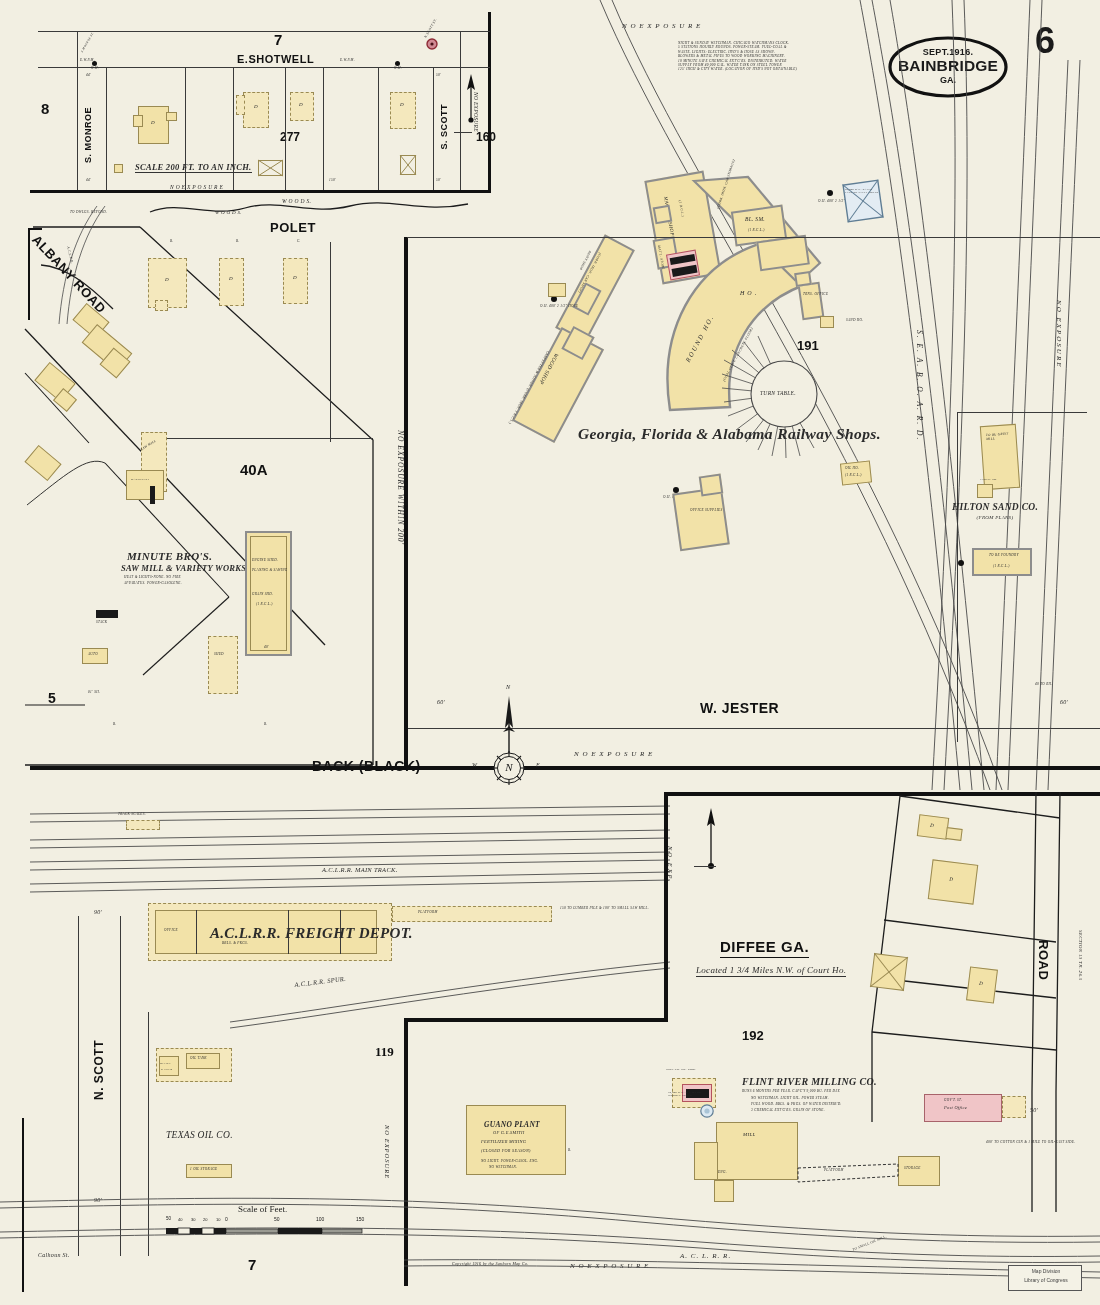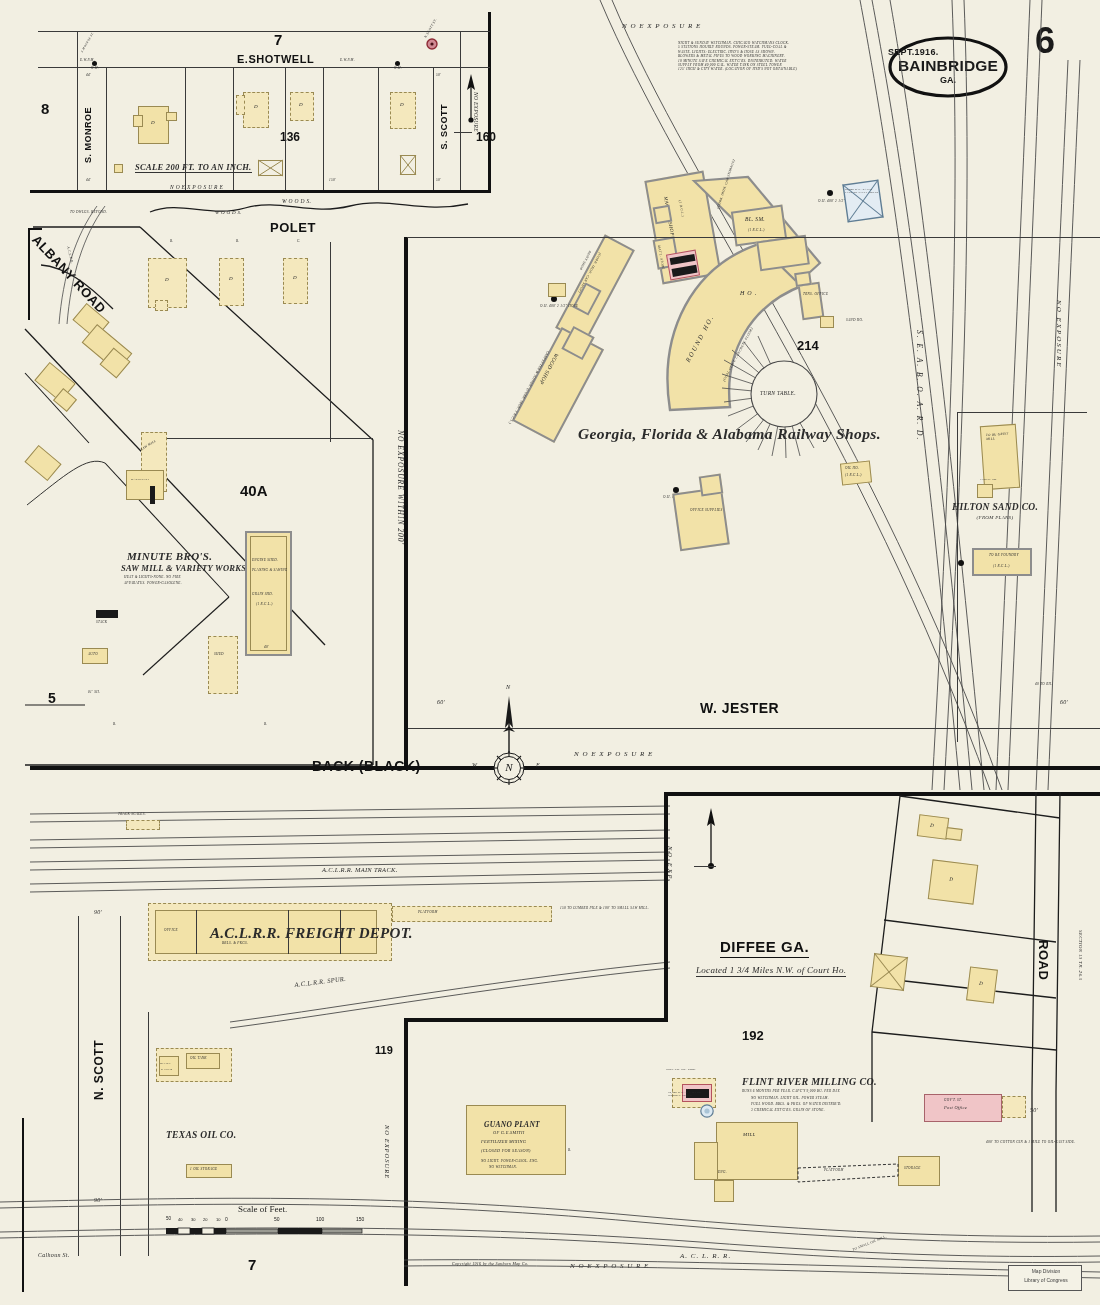--- a/index.html
+++ b/index.html
@@ -41,21 +41,21 @@
     <div class="abs heavy" style="left:0;top:178px;width:460px;height:3px;"></div>
     <div class="abs heavy" style="left:458px;top:0;width:3px;height:181px;"></div>
 
     <div class="abs thin" style="left:8px;top:55px;width:452px;height:1.2px;"></div>
     <div class="abs thin" style="left:8px;top:19px;width:452px;height:1.2px;"></div>
 
     <div class="abs street" style="left:207px;top:41px;font-size:11px;">E.SHOTWELL</div>
 
     <div class="abs blkno" style="left:244px;top:19px;font-size:15px;">7</div>
     <div class="abs blkno" style="left:11px;top:88px;font-size:15px;">8</div>
-    <div class="abs blkno" style="left:250px;top:118px;font-size:12px;">136</div>
+    <div class="abs blkno" style="left:250px;top:118px;font-size:12px;">277</div>
     <div class="abs blkno" style="left:446px;top:118px;font-size:12px;">160</div>
 
     <div class="abs thin" style="left:47px;top:20px;width:1.2px;height:158px;"></div>
     <div class="abs thin" style="left:76px;top:56px;width:1.2px;height:122px;"></div>
     <div class="abs street" style="left:53px;top:95px;font-size:9px;writing-mode:vertical-rl;transform:rotate(180deg);">S. MONROE</div>
 
     <div class="abs thin" style="left:403px;top:56px;width:1.2px;height:122px;"></div>
     <div class="abs thin" style="left:430px;top:20px;width:1.2px;height:158px;"></div>
     <div class="abs street" style="left:409px;top:92px;font-size:9px;writing-mode:vertical-rl;transform:rotate(180deg);">S. SCOTT</div>
 
@@ -131,21 +131,21 @@
     <div class="abs hand micro" style="left:61px;top:54px;">O.H.</div>
     <div class="abs hand micro" style="left:364px;top:54px;">O.H.</div>
     <div class="abs" style="left:62px;top:49px;width:5px;height:5px;border-radius:50%;background:#111;"></div>
     <div class="abs" style="left:365px;top:49px;width:5px;height:5px;border-radius:50%;background:#111;"></div>
   </div>
 
   <div class="abs" style="left:888px;top:36px;width:120px;height:62px;">
     <svg width="120" height="62">
       <ellipse cx="60" cy="31" rx="58" ry="29" fill="none" stroke="#111" stroke-width="3.2"></ellipse>
     </svg>
-    <div class="abs" style="left:0;top:11px;width:120px;text-align:left;font-size:9px;font-weight:bold;letter-spacing:.3px;">SEPT.1916.</div>
+    <div class="abs" style="left:0;top:11px;width:120px;text-align:center;font-size:9px;font-weight:bold;letter-spacing:.3px;">SEPT.1916.</div>
     <div class="abs" style="left:0;top:21px;width:120px;text-align:center;font-size:15.5px;font-weight:bold;letter-spacing:.2px;">BAINBRIDGE</div>
     <div class="abs" style="left:0;top:39px;width:120px;text-align:center;font-size:9px;font-weight:bold;">GA.</div>
   </div>
   <div class="abs" style="left:1035px;top:20px;font-size:36px;font-weight:bold;">6</div>
 
   <div class="abs hand" style="left:622px;top:22px;font-size:7px;letter-spacing:1px;">N O   E X P O S U R E</div>
   <div class="abs" style="left:678px;top:41px;width:170px;">
     <div class="hand micro">NIGHT &amp; SUNDAY WATCHMAN. CHICAGO WATCHMANS CLOCK.</div>
     <div class="hand micro">5 STATIONS  HOURLY ROUNDS. POWER-STEAM. FUEL-COAL &amp;</div>
     <div class="hand micro">WASTE. LIGHTS: ELECTRIC. HYD'S &amp; HOSE AS SHOWN.</div>
@@ -223,21 +223,21 @@
       <line x1="66" y1="64" x2="82" y2="126"></line>
         <line x1="66" y1="64" x2="96" y2="118"></line>
       <line x1="66" y1="64" x2="14" y2="20"></line>
         <line x1="66" y1="64" x2="26" y2="12"></line>
       <line x1="66" y1="64" x2="40" y2="6"></line>
     </g>
     <circle cx="66" cy="64" r="33" fill="#f2efe2" stroke="#4a4a4a" stroke-width="1.1"></circle>
   </svg>
   <div class="abs hand" style="left:760px;top:390px;font-size:5.5px;">TURN TABLE.</div>
 
-  <div class="abs blkno" style="left:797px;top:338px;font-size:13px;">214</div>
+  <div class="abs blkno" style="left:797px;top:338px;font-size:13px;">191</div>
 
   <div class="abs bldg shade" style="left:578px;top:236px;width:34px;height:106px;transform:rotate(28deg);"></div>
   <div class="abs hand micro" style="left:592px;top:252px;transform:rotate(118deg);transform-origin:left top;">PAINT SHOP</div>
   <div class="abs hand micro" style="left:602px;top:254px;transform:rotate(118deg);transform-origin:left top;">(CORR. IRON. CAR SHOP)</div>
   <div class="abs bldg shade" style="left:578px;top:285px;width:18px;height:28px;transform:rotate(28deg);"></div>
 
   <div class="abs bldg shade" style="left:534px;top:332px;width:48px;height:106px;transform:rotate(28deg);"></div>
   <div class="abs bldg shade" style="left:566px;top:330px;width:24px;height:26px;transform:rotate(28deg);"></div>
   <div class="abs hand" style="left:560px;top:355px;font-size:5.5px;transform:rotate(118deg);transform-origin:left top;">WOOD SHOP</div>
   <div class="abs hand micro" style="left:550px;top:352px;transform:rotate(118deg);transform-origin:left top;width:90px;white-space:normal;">CARPENTER &amp; JOINER. (CORR. IRON. 1 R.C.L.)</div>
@@ -336,21 +336,21 @@
   <div class="abs hand micro" style="left:236px;top:239px;">B.</div>
   <div class="abs hand micro" style="left:297px;top:239px;">C.</div>
 
   <div class="abs bldg" style="left:76px;top:310px;width:30px;height:22px;transform:rotate(40deg);"></div>
   <div class="abs bldg" style="left:84px;top:336px;width:46px;height:24px;transform:rotate(40deg);"></div>
   <div class="abs bldg" style="left:104px;top:352px;width:22px;height:22px;transform:rotate(40deg);"></div>
   <div class="abs bldg" style="left:38px;top:370px;width:34px;height:24px;transform:rotate(40deg);"></div>
   <div class="abs bldg" style="left:56px;top:392px;width:18px;height:16px;transform:rotate(40deg);"></div>
   <div class="abs bldg" style="left:28px;top:452px;width:30px;height:22px;transform:rotate(40deg);"></div>
 
-  <div class="abs blkno" style="left:240px;top:482px;font-size:15px;">40A</div>
+  <div class="abs blkno" style="left:240px;top:461px;font-size:15px;">40A</div>
   <div class="abs blkno" style="left:48px;top:690px;font-size:14px;">5</div>
 
   <div class="abs bldg dash" style="left:141px;top:432px;width:26px;height:60px;"></div>
   <div class="abs hand micro" style="left:140px;top:448px;transform:rotate(-32deg);transform-origin:left top;">SAW MILL</div>
   <div class="abs bldg" style="left:126px;top:470px;width:38px;height:30px;"></div>
   <div class="abs hand micro" style="left:131px;top:478px;font-size:2.8px;">MACHINERY</div>
   <div class="abs" style="left:150px;top:486px;width:5px;height:18px;background:#1a1a1a;"></div>
 
   <div class="abs hand" style="left:127px;top:550px;font-size:11px;font-weight:bold;">MINUTE BRO'S.</div>
   <div class="abs hand" style="left:121px;top:563px;font-size:8.5px;font-weight:bold;">SAW MILL &amp; VARIETY WORKS</div>
@@ -461,25 +461,25 @@
   <div class="abs street" style="left:92px;top:1040px;font-size:12px;writing-mode:vertical-rl;transform:rotate(180deg);">N. SCOTT</div>
   <div class="abs hand micro" style="left:38px;top:1253px;font-size:6px;">Calhoun St.</div>
 
   <div class="abs thin" style="left:148px;top:1012px;width:1.2px;height:244px;"></div>
   <div class="abs bldg dash" style="left:156px;top:1048px;width:76px;height:34px;"></div>
   <div class="abs bldg" style="left:186px;top:1053px;width:34px;height:16px;"></div>
   <div class="abs hand micro" style="left:190px;top:1056px;">OIL TANK</div>
   <div class="abs bldg" style="left:159px;top:1056px;width:20px;height:20px;"></div>
   <div class="abs hand micro" style="left:160px;top:1062px;font-size:2.6px;">OFFICE</div>
   <div class="abs hand micro" style="left:161px;top:1068px;font-size:2.6px;">&amp; SHED</div>
-  <div class="abs hand" style="left:166px;top:1130px;font-size:9.5px;font-weight:bold;">TEXAS OIL CO.</div>
+  <div class="abs hand" style="left:166px;top:1130px;font-size:9.5px;font-weight:normal;">TEXAS OIL CO.</div>
   <div class="abs bldg" style="left:186px;top:1164px;width:46px;height:14px;"></div>
   <div class="abs hand micro" style="left:190px;top:1167px;">1 OIL STORAGE</div>
 
-  <div class="abs blkno" style="left:375px;top:1044px;font-size:11px;">119</div>
+  <div class="abs blkno" style="left:375px;top:1044px;font-size:13px;font-family:Liberation Serif, serif;">119</div>
   <div class="abs heavy" style="left:404px;top:1018px;width:262px;height:3.5px;"></div>
   <div class="abs heavy" style="left:404px;top:1018px;width:3.5px;height:268px;"></div>
   <div class="abs hand" style="left:384px;top:1125px;font-size:6.5px;writing-mode:vertical-rl;letter-spacing:1px;">NO EXPOSURE</div>
   <div class="abs hand" style="left:570px;top:1262px;font-size:7px;letter-spacing:1px;">N O   E X P O S U R E</div>
   <div class="abs hand" style="left:667px;top:846px;font-size:6.5px;writing-mode:vertical-rl;letter-spacing:2px;">NO EXP.</div>
 
   <div class="abs bldg" style="left:466px;top:1105px;width:100px;height:70px;"></div>
   <div class="abs hand" style="left:484px;top:1120px;font-size:7.5px;font-weight:bold;">GUANO PLANT</div>
   <div class="abs hand micro" style="left:493px;top:1131px;font-size:4.4px;">OF G.E.SMITH</div>
   <div class="abs hand micro" style="left:481px;top:1140px;font-size:4.4px;">FERTILIZER MIXING</div>

